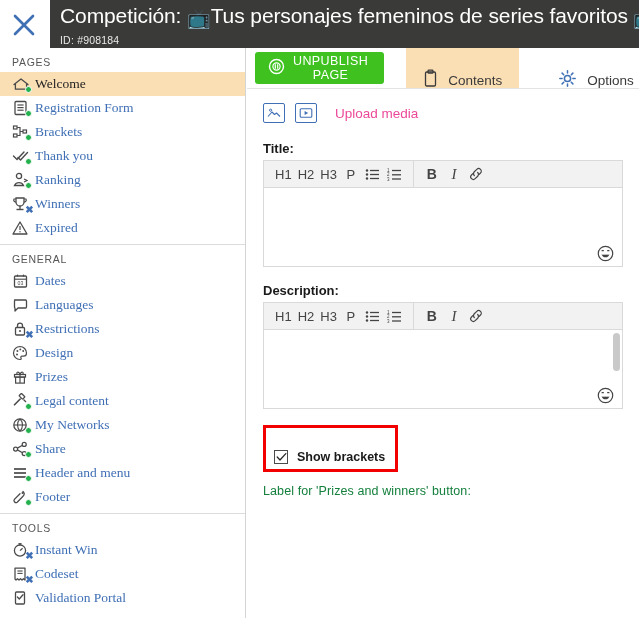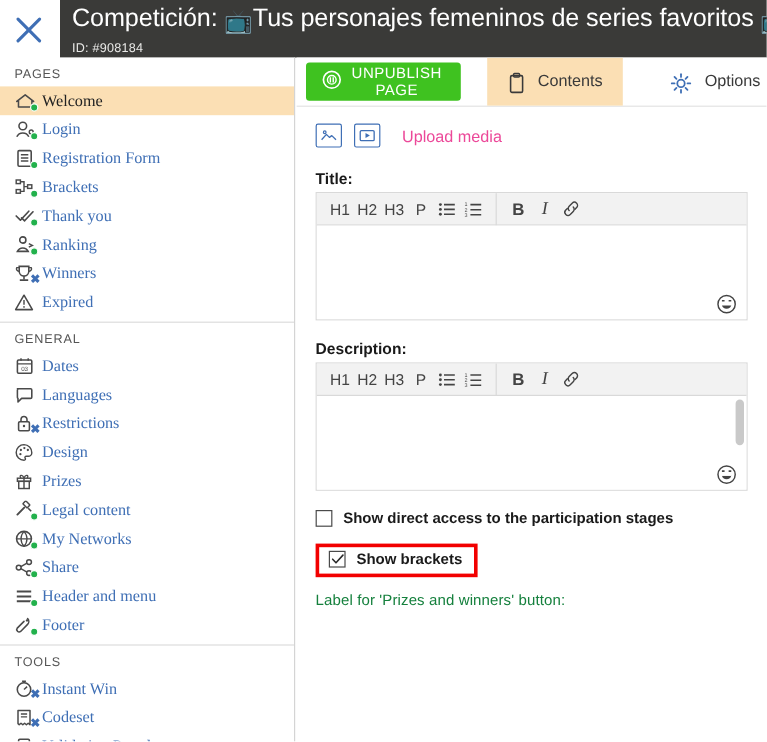--- a/index.html
+++ b/index.html
@@ -120,22 +120,22 @@
     border: none;
     border-radius: 3px;
     display: flex; align-items: center; gap: 8px;
     padding: 0 16px 0 13px;
     font-size: 12.5px;
     letter-spacing: 0.4px;
     cursor: pointer;
     font-family: "Liberation Sans", sans-serif;
   }
   .tab {
-    display: flex; align-items: flex-start; gap: 10px;
-    padding: 12px 17px;
+    display: flex; align-items: flex-end; gap: 10px;
+    padding: 0 17px;
     font-size: 13.5px;
     color: #3a3a3a;
     cursor: pointer;
     margin-left: 6px;
   }
   .tab.active { background: #fbdfb4; }
   .tab .tabicon { display: flex; align-items: center; }
 
   
   .content { padding: 14px 16px 0 16px; }
@@ -207,21 +207,21 @@
     background: #fff;
     display: flex; align-items: center; justify-content: center;
     cursor: pointer;
     flex: 0 0 14px;
   }
   .cbox svg { display: block; }
   .check-label { font-size: 12.5px; font-weight: bold; color: #1a1a1a; }
   .highlight {
     display: inline-flex; align-items: center; gap: 9px;
     border: 3px solid #f20000;
-    padding: 3px 10px 5px 8px;
+    padding: 22px 10px 5px 8px;
     background: #fff;
     margin-bottom: 12px;
   }
   .muted-label {
     font-size: 12.5px; color: #15803d; letter-spacing: 0.1px;
   }
 </style>
 </head>
 <body>
 
@@ -251,31 +251,20 @@
     <div class="nav-item active">
       <span class="nav-icon">
         <svg width="18" height="16" viewBox="0 0 18 16">
             <path d="M2 8.5 L9 3 L16 8.5 M3.4 7.6 V13.2 H14.6 V7.6" fill="none" stroke="#4a4a4a" stroke-width="1.3" stroke-linejoin="round" stroke-linecap="round"></path>
           </svg>
         <span class="dot"></span>
       </span>
       <span class="nav-label">Welcome</span>
     </div>
 
-    <div class="nav-item">
-      <span class="nav-icon">
-        <svg width="18" height="16" viewBox="0 0 18 16">
-            <circle cx="7" cy="5" r="3.2" fill="none" stroke="#4a4a4a" stroke-width="1.3"></circle>
-            <path d="M2 14 a5.5 5.5 0 0 1 10 0" fill="none" stroke="#4a4a4a" stroke-width="1.3"></path>
-            <circle cx="14" cy="10" r="1.6" fill="none" stroke="#4a4a4a" stroke-width="1.2"></circle>
-          </svg>
-        <span class="dot"></span>
-      </span>
-      <span class="nav-label">Login</span>
-    </div>
 
     <div class="nav-item">
       <span class="nav-icon">
         <svg width="18" height="16" viewBox="0 0 18 16">
             <rect x="3" y="1.5" width="11" height="13" rx="1" fill="none" stroke="#4a4a4a" stroke-width="1.3"></rect>
             <line x1="5.4" y1="5" x2="11.6" y2="5" stroke="#4a4a4a" stroke-width="1.2"></line>
             <line x1="5.4" y1="7.6" x2="11.6" y2="7.6" stroke="#4a4a4a" stroke-width="1.2"></line>
             <line x1="5.4" y1="10.2" x2="11.6" y2="10.2" stroke="#4a4a4a" stroke-width="1.2"></line>
           </svg>
         <span class="dot"></span>
@@ -669,24 +658,20 @@
                 <path d="M4.6 9.2 a4 4 0 0 0 7.8 0 Z" fill="#444"></path>
                 <path d="M4.6 9.2 h7.8" stroke="#fff" stroke-width="0.8"></path>
                 <line x1="4.6" y1="5.6" x2="6.8" y2="5.6" stroke="#444" stroke-width="1.3"></line>
                 <line x1="10.2" y1="5.6" x2="12.4" y2="5.6" stroke="#444" stroke-width="1.3"></line>
               </svg>
           </span>
         </div>
       </div>
 
       
-      <div class="check-row">
-        <span class="cbox"></span>
-        <span class="check-label">Show direct access to the participation stages</span>
-      </div>
 
       
       <div class="highlight">
         <span class="cbox">
           <svg width="11" height="10" viewBox="0 0 11 10">
               <path d="M1.2 5 L4 8 L9.8 1.6" fill="none" stroke="#2a2a2a" stroke-width="1.3" stroke-linecap="round" stroke-linejoin="round"></path>
             </svg>
         </span>
         <span class="check-label">Show brackets</span>
       </div>

